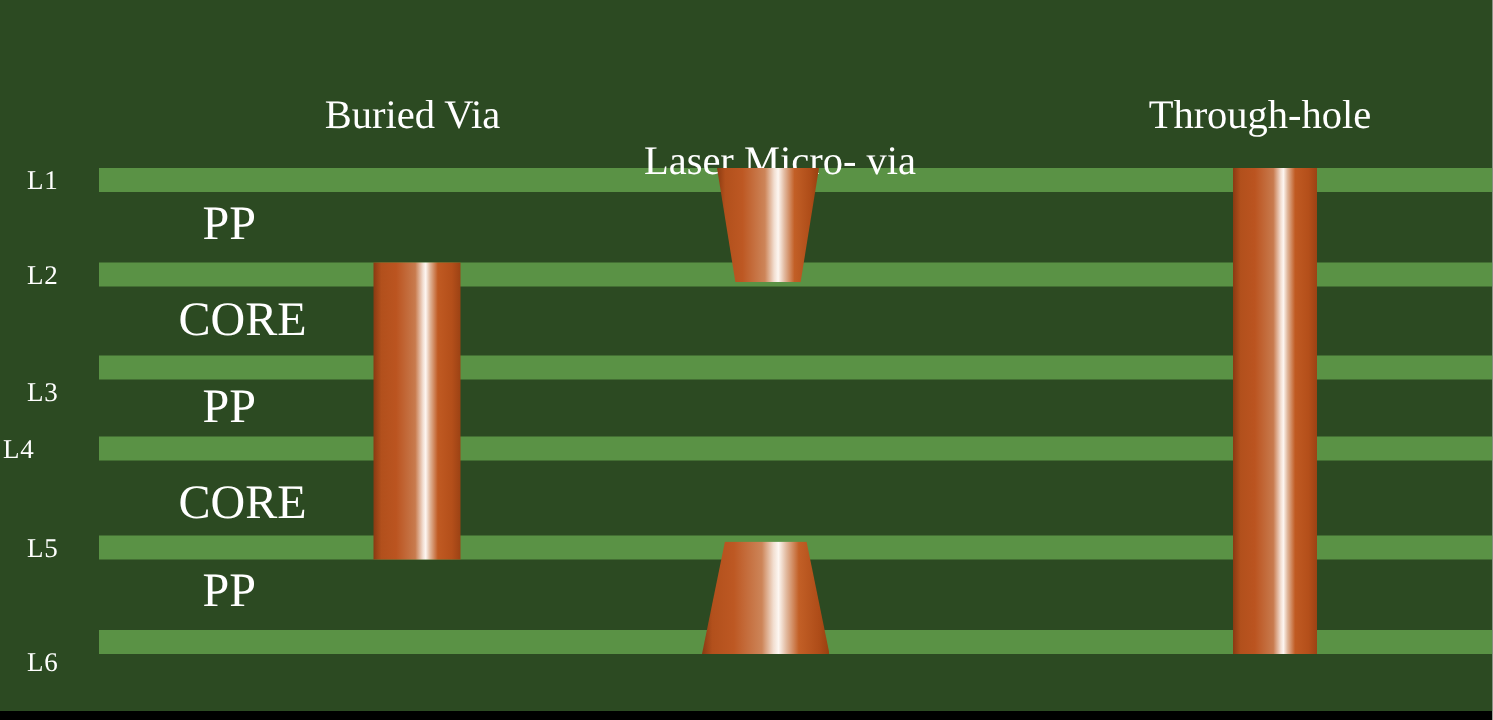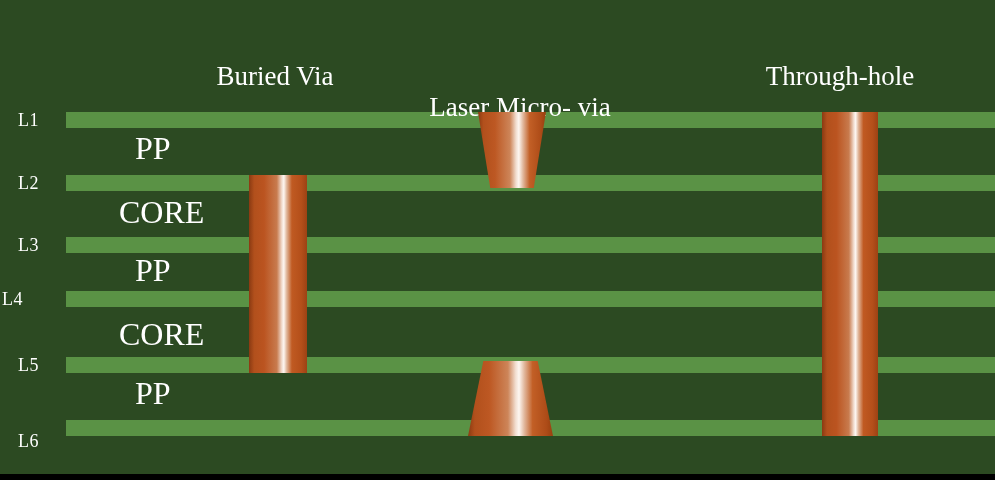--- a/index.html
+++ b/index.html
@@ -103,21 +103,21 @@
   <div class="copper" style="left:249px; top:175px; width:58px; height:198px;"></div>
 
   <div class="copper tapered mv-top" style="left:478px; top:112px; width:68px; height:76px;"></div>
 
   <div class="copper tapered mv-bottom" style="left:468px; top:361px; width:85px; height:75px;"></div>
 
   <div class="copper" style="left:822px; top:112px; width:56px; height:324px;"></div>
 
   <div class="layer-label" style="left:18px; top:107px;">L1</div>
   <div class="layer-label" style="left:18px; top:170px;text-align:center;">L2</div>
-  <div class="layer-label" style="left:18px; top:232px;">L3</div>
+  <div class="layer-label" style="left:18px; top:248px;">L3</div>
   <div class="layer-label" style="left:2px; top:286px;">L4</div>
   <div class="layer-label" style="left:18px; top:352px;">L5</div>
   <div class="layer-label" style="left:18px; top:415px;margin-top:13px;">L6</div>
 
   <div class="diel-label" style="left:135px; top:136px;">PP</div>
   <div class="diel-label" style="left:119px; top:200px;">CORE</div>
   <div class="diel-label" style="left:135px; top:258px;">PP</div>
   <div class="diel-label" style="left:119px; top:322px;">CORE</div>
   <div class="diel-label" style="left:135px; top:381px;">PP</div>
 

